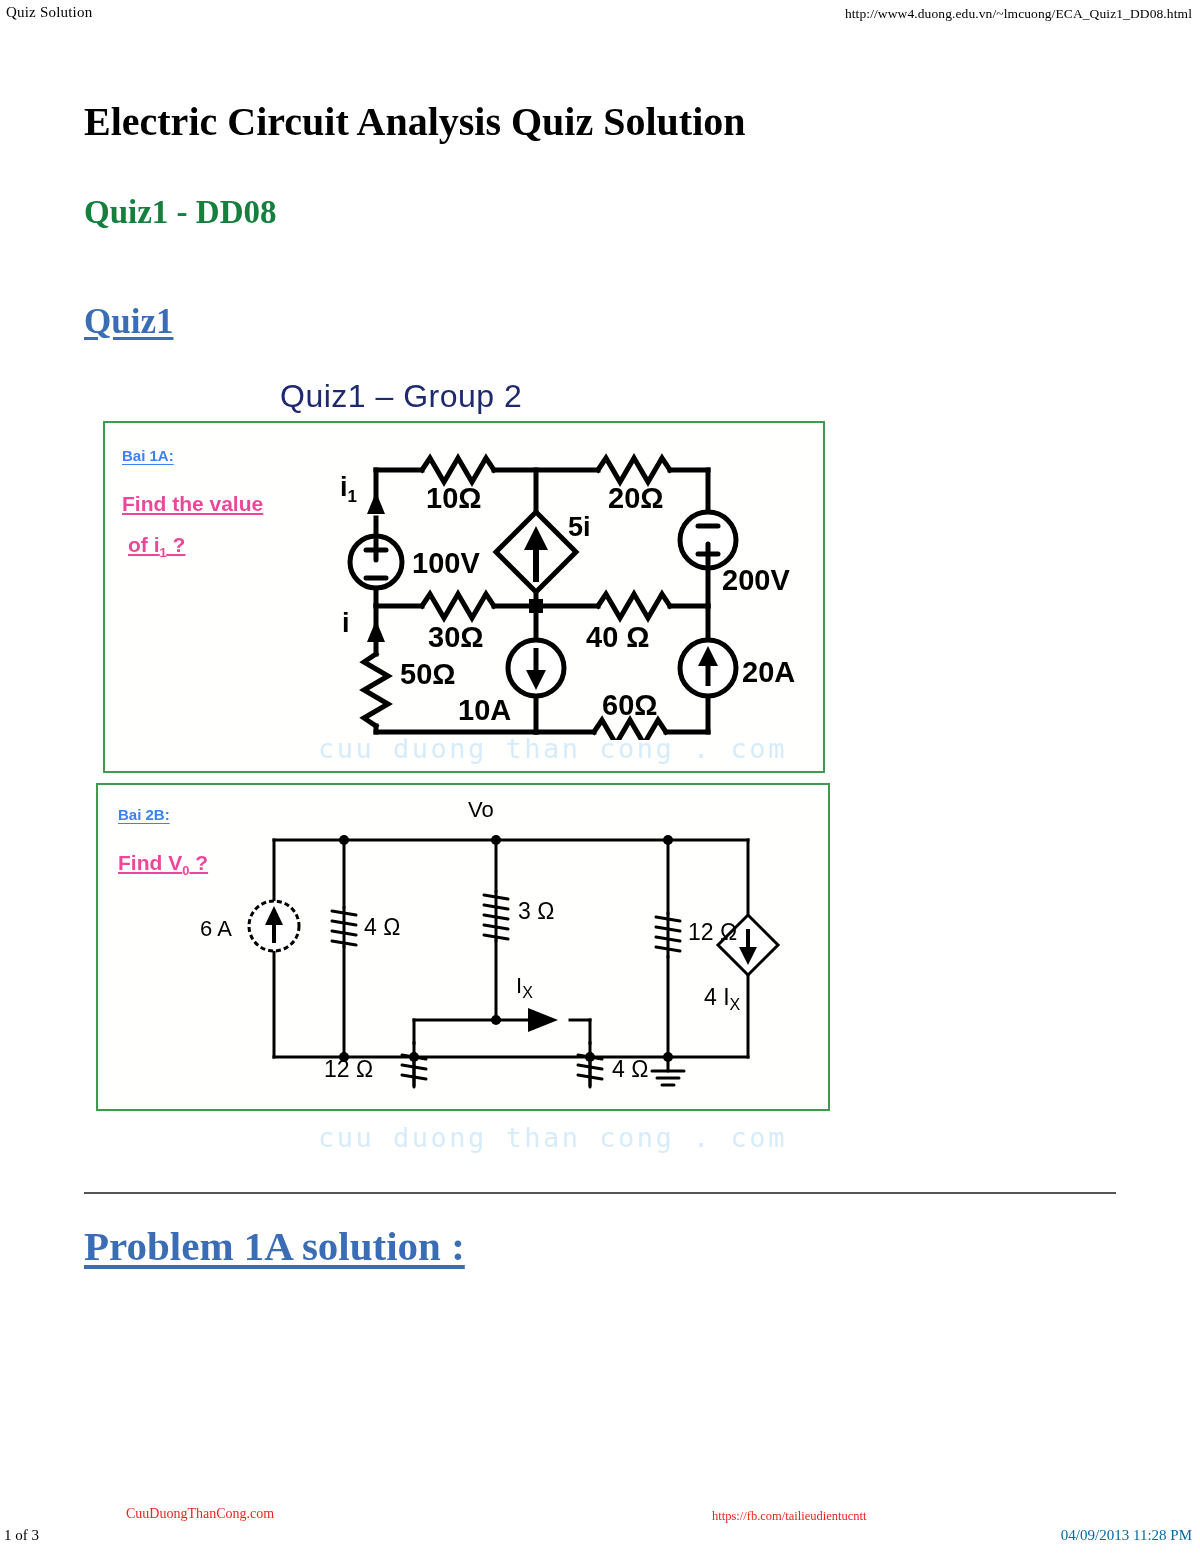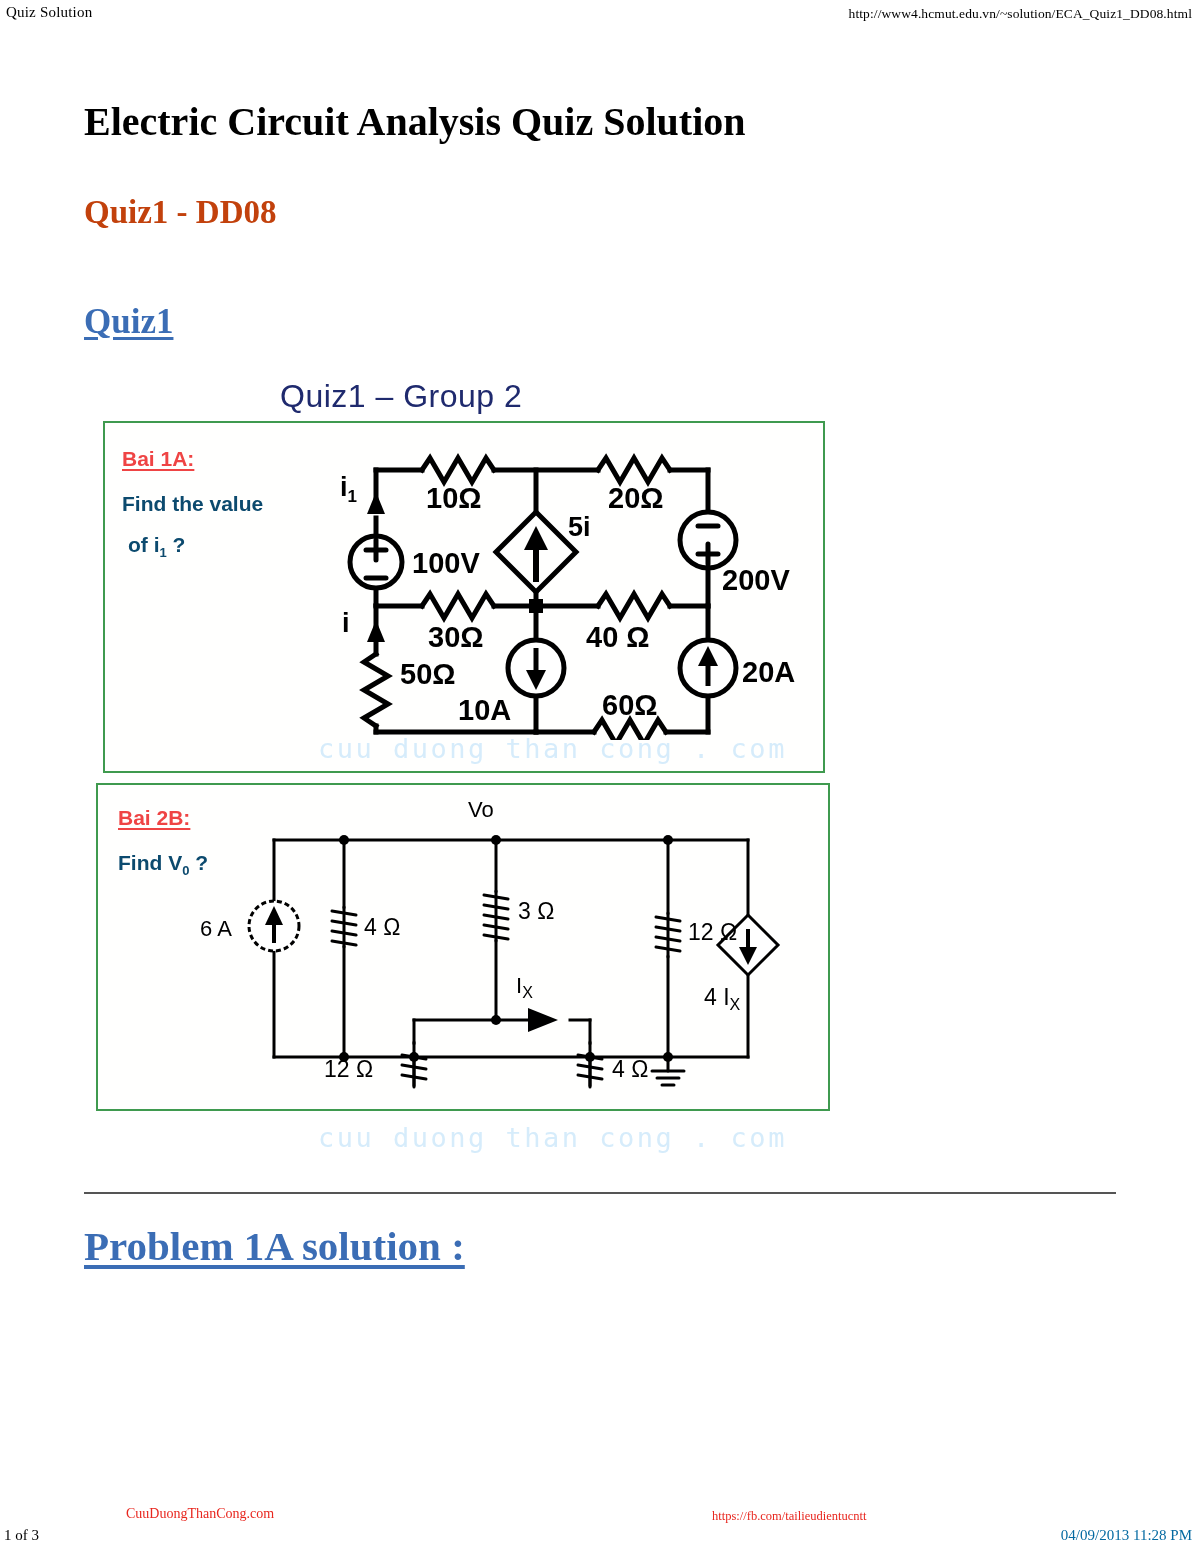--- a/index.html
+++ b/index.html
@@ -13,44 +13,44 @@
   .pg-header{position:absolute;top:4px;left:0;width:1200px;height:24px;}
   .pg-header .left{position:absolute;left:6px;top:0;font-size:15px;color:#000;
     font-family:"Liberation Serif",serif;letter-spacing:.2px;}
   .pg-header .right{position:absolute;right:8px;top:2px;font-size:13.5px;color:#000;
     font-family:"Liberation Serif",serif;letter-spacing:.1px;}
 
   
   .h1-title{position:absolute;left:84px;top:98px;font-size:40px;font-weight:bold;
     color:#000;font-family:"Liberation Serif",serif;white-space:nowrap;}
   .h2-sub{position:absolute;left:84px;top:194px;font-size:33px;font-weight:bold;
-    color:#c2410c;font-family:"Liberation Serif",serif;white-space:nowrap;}
+    color:#15803d;font-family:"Liberation Serif",serif;white-space:nowrap;}
   .h2-quiz1{position:absolute;left:84px;top:302px;font-size:35px;font-weight:bold;
     color:#3b6db5;font-family:"Liberation Serif",serif;white-space:nowrap;
     text-decoration:underline;text-underline-offset:4px;}
   .h2-prob{position:absolute;left:84px;top:1222px;font-size:41px;font-weight:bold;
     color:#3b6db5;font-family:"Liberation Serif",serif;white-space:nowrap;
     text-decoration:underline;text-underline-offset:5px;}
   .hr-rule{position:absolute;left:84px;top:1192px;width:1032px;height:0;
     border-top:2px solid #555;}
 
   
   .slide-title{position:absolute;left:232px;top:378px;font-size:32px;color:#1f2a6e;
     font-family:"Liberation Sans",sans-serif;white-space:nowrap;letter-spacing:.5px;margin-left:48px;}
 
   
   .gbox{position:absolute;border:2.5px solid #3f9a4f;background:#fffffe;}
   #box1{left:103px;top:421px;width:718px;height:348px;}
   #box2{left:96px;top:783px;width:730px;height:324px;}
 
   .bai-label{position:absolute;font-family:"Liberation Sans",sans-serif;
-    font-weight:bold;color:#ef4444;font-size:21px;text-decoration:underline;
+    font-weight:bold;color:#3b82f6;font-size:15px;text-decoration:underline;
     text-underline-offset:3px;white-space:nowrap;}
   .bai-q{position:absolute;font-family:"Liberation Sans",sans-serif;
-    font-weight:bold;color:#0c4a6e;font-size:21px;white-space:nowrap;line-height:1.45;}
+    font-weight:bold;color:#ec4899;font-size:21px;white-space:nowrap;line-height:1.45;text-decoration:underline;}
   .bai-q sub{font-size:13px;}
 
   
   .wmark{position:absolute;font-family:"DejaVu Sans Mono",monospace;
     font-size:27px;color:#d6ecfb;white-space:nowrap;letter-spacing:2.5px;text-align:center;}
   #wm1{left:318px;top:733px;}
   #wm2{left:318px;top:1122px;}
 
   
   .foot{position:absolute;font-family:"Liberation Serif",serif;}
@@ -63,21 +63,21 @@
   .circ{position:absolute;}
   #circ1{left:330px;top:440px;}
   #circ2{left:128px;top:795px;}
   svg text{font-family:"Liberation Sans",sans-serif;}
 </style>
 </head>
 <body>
 
 <div class="pg-header">
   <div class="left">Quiz Solution</div>
-  <div class="right">http://www4.hcmut.edu.vn/~solution/ECA_Quiz1_DD08.html</div>
+  <div class="right">http://www4.duong.edu.vn/~lmcuong/ECA_Quiz1_DD08.html</div>
 </div>
 
 <div class="h1-title">Electric Circuit Analysis Quiz Solution</div>
 <div class="h2-sub">Quiz1 - DD08</div>
 <div class="h2-quiz1">Quiz1</div>
 
 <div class="slide-title">Quiz1 – Group 2</div>
 
 <div class="gbox" id="box1"></div>
 

